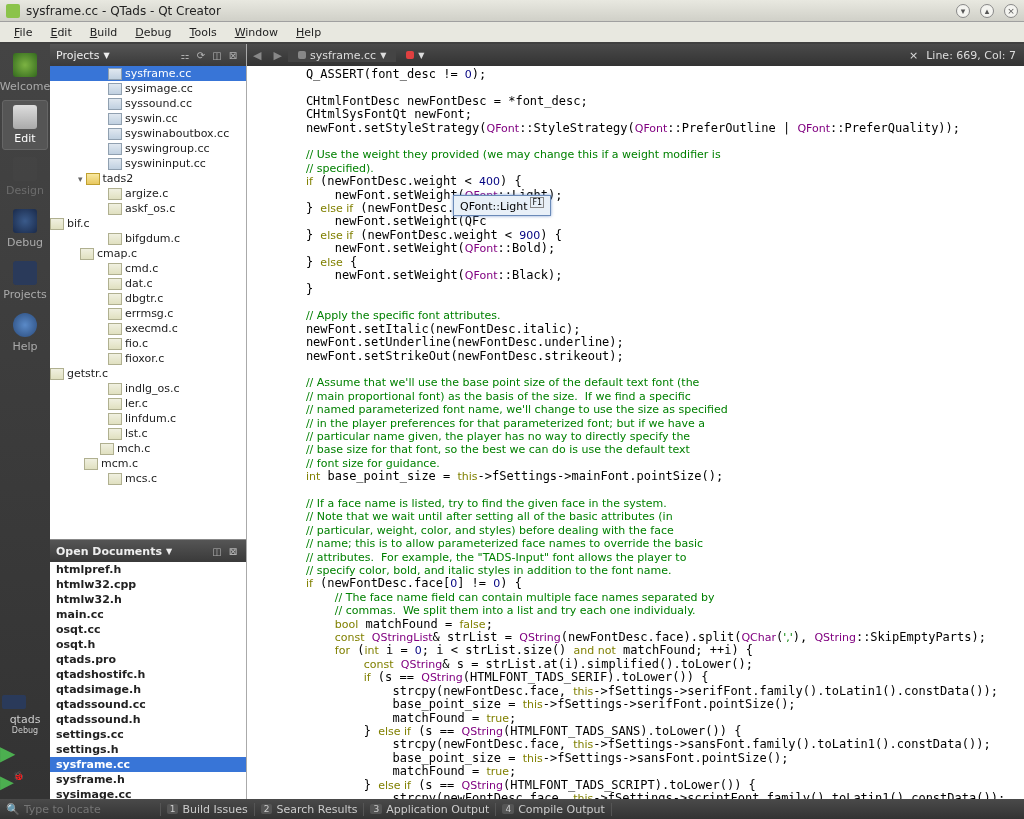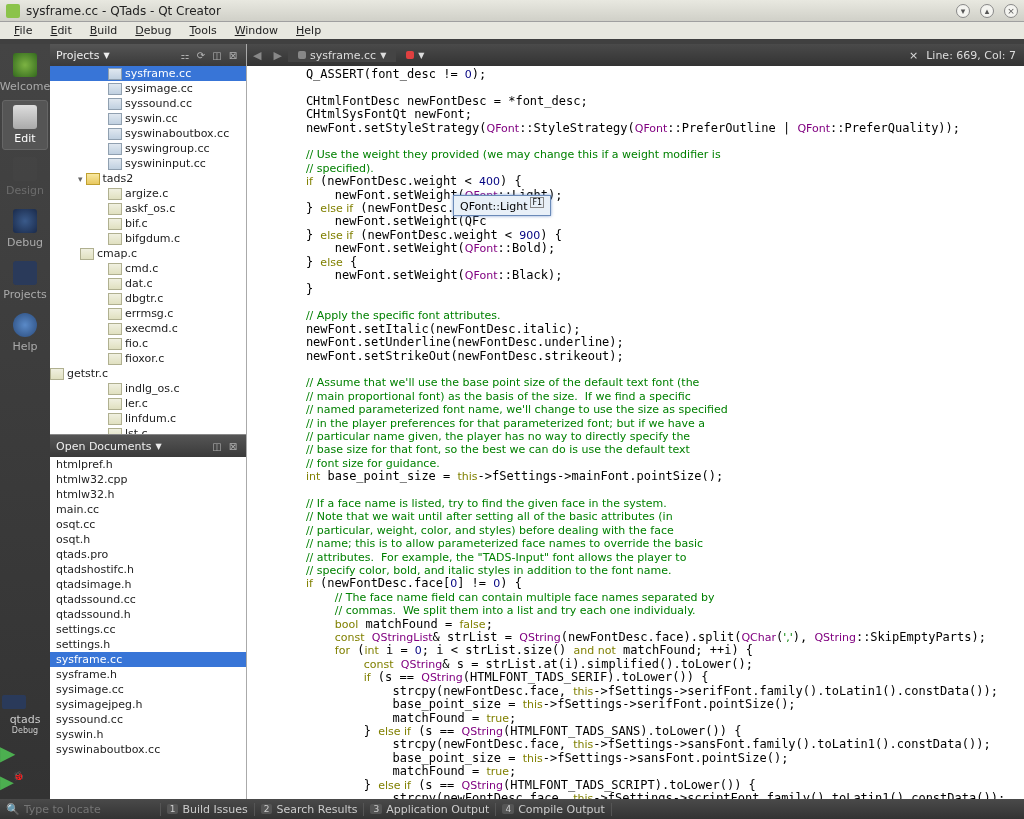--- a/index.html
+++ b/index.html
@@ -2,21 +2,21 @@
 <html><head>
 <meta charset="utf-8">
 <style>
 * { margin: 0; padding: 0; box-sizing: border-box; font-family: "DejaVu Sans", sans-serif; font-size: 11px; }
 body { background: #d8d8d0; overflow: hidden; width: 1024px; height: 819px; display: flex; flex-direction: column; }
 .titlebar { height: 22px; background: linear-gradient(#e8e8e0,#d0d0c8); border-bottom: 1px solid #a0a0a0; display: flex; align-items: center; padding: 0 6px; gap: 6px; }
 .titlebar .ticon { width: 14px; height: 14px; background: #8bc34a; border-radius: 2px; display:inline-block;}
 .titlebar .title { font-weight: normal; font-size: 12px; color: #222; text-align: center; }
 .titlebar .spacer { flex: 1; }
 .wbtn { width: 14px; height: 14px; border: 1px solid #888; border-radius: 50%; background: #f4f4f0; margin-left: 4px; display:flex;align-items:center;justify-content:center;font-size:9px;color:#555;}
-.menubar { height: 22px; background: #e8e8e0; border-bottom: 5px solid #404040; display: flex; align-items: center; padding: 0 6px; gap: 2px; }
+.menubar { height: 22px; background: #e8e8e0; border-bottom: 2px solid #404040; display: flex; align-items: center; padding: 0 6px; gap: 2px; }
 .menubar span { padding: 2px 8px; color: #222; }
 .menubar span u { text-decoration: underline; }
 .main { flex: 1; display: flex; min-height: 0; }
 .sidebar { width: 50px; background: linear-gradient(#444,#333); display: flex; flex-direction: column; align-items: center; padding-top: 4px; gap: 2px; color: #bbb; }
 .sideitem { width: 46px; height: 50px; display: flex; flex-direction: column; align-items: center; justify-content: center; gap: 3px; font-size: 9px; color: #aaa; border-radius: 3px;}
 .sideitem.active { background: #555; color: #fff; border:1px solid #666;}
 .sideitem .sicon { width: 24px; height: 24px; background: #666; border-radius: 3px; }
 .sideitem.welcome .sicon{background:radial-gradient(circle,#7cb342,#33691e);}
 .sideitem.edit .sicon{background:linear-gradient(#ddd,#aaa);}
 .sideitem.design .sicon{background:#484848;}
@@ -33,21 +33,21 @@
 .panehdr { height: 22px; background: linear-gradient(#555,#3a3a3a); color: #eee; display: flex; align-items: center; padding: 0 6px; font-size: 11px; gap:4px;}
 .panehdr .pbtns{margin-left:auto;display:flex;gap:2px;}
 .panehdr .pb{width:14px;height:14px;opacity:0.7;display:flex;align-items:center;justify-content:center;color:#ddd;font-size:10px;}
 .tree { flex: 1; overflow: auto; background: #fff; font-size: 11px; }
 .tree-item { padding: 1px 2px 1px 0; white-space: nowrap; display:flex;align-items:center;gap:3px;color:#222;}
 .tree-item.sel { background: #3875d7; color: #fff; }
 .tree-item .ficon{width:14px;height:12px;display:inline-block;}
 .ficon.cpp{background:linear-gradient(#e0e8f0,#c0d0e0);border:1px solid #90a0b0;}
 .ficon.c{background:linear-gradient(#f0f0e0,#e0e0c0);border:1px solid #b0b090;}
 .ficon.fold{background:linear-gradient(#f8e8a0,#e8c860);border:1px solid #c0a030;}
-.opendocs { height: 365px; display:flex;flex-direction:column;border-top:1px solid #888;}
+.opendocs { height: 260px; display:flex;flex-direction:column;border-top:1px solid #888;font-weight:bold;}
 .doclist{flex:1;overflow:auto;background:#fff;}
 .doc-item{padding:1px 6px;color:#222;font-size:11px;}
 .doc-item.sel{background:#3875d7;color:#fff;}
 .editor-area{flex:1;display:flex;flex-direction:column;min-width:0;}
 .edtabs{height:22px;background:linear-gradient(#4a4a4a,#333);display:flex;align-items:center;color:#ddd;font-size:11px;}
 .edtabs .navbtn{padding:0 6px;color:#888;}
 .edtabs .tab{padding:0 10px;display:flex;align-items:center;gap:4px;}
 .edtabs .tab.file{background:#444;}
 .edtabs .tab .dot{width:8px;height:8px;border-radius:2px;}
 .dot.g{background:#888;}
@@ -178,21 +178,21 @@
           <span>tads2</span>
         </div>
         <div class="tree-item" style="padding-left: 58px;">
           <span class="ficon c"></span>
           <span>argize.c</span>
         </div>
         <div class="tree-item" style="padding-left: 58px;">
           <span class="ficon c"></span>
           <span>askf_os.c</span>
         </div>
-        <div class="tree-item" style="padding-left: 58px;">
+        <div class="tree-item" style="">
           <span class="ficon c"></span>
           <span>bif.c</span>
         </div>
         <div class="tree-item" style="padding-left: 58px;">
           <span class="ficon c"></span>
           <span>bifgdum.c</span>
         </div>
         <div class="tree-item" style="padding-left: 30px;">
           <span class="ficon c"></span>
           <span>cmap.c</span>

